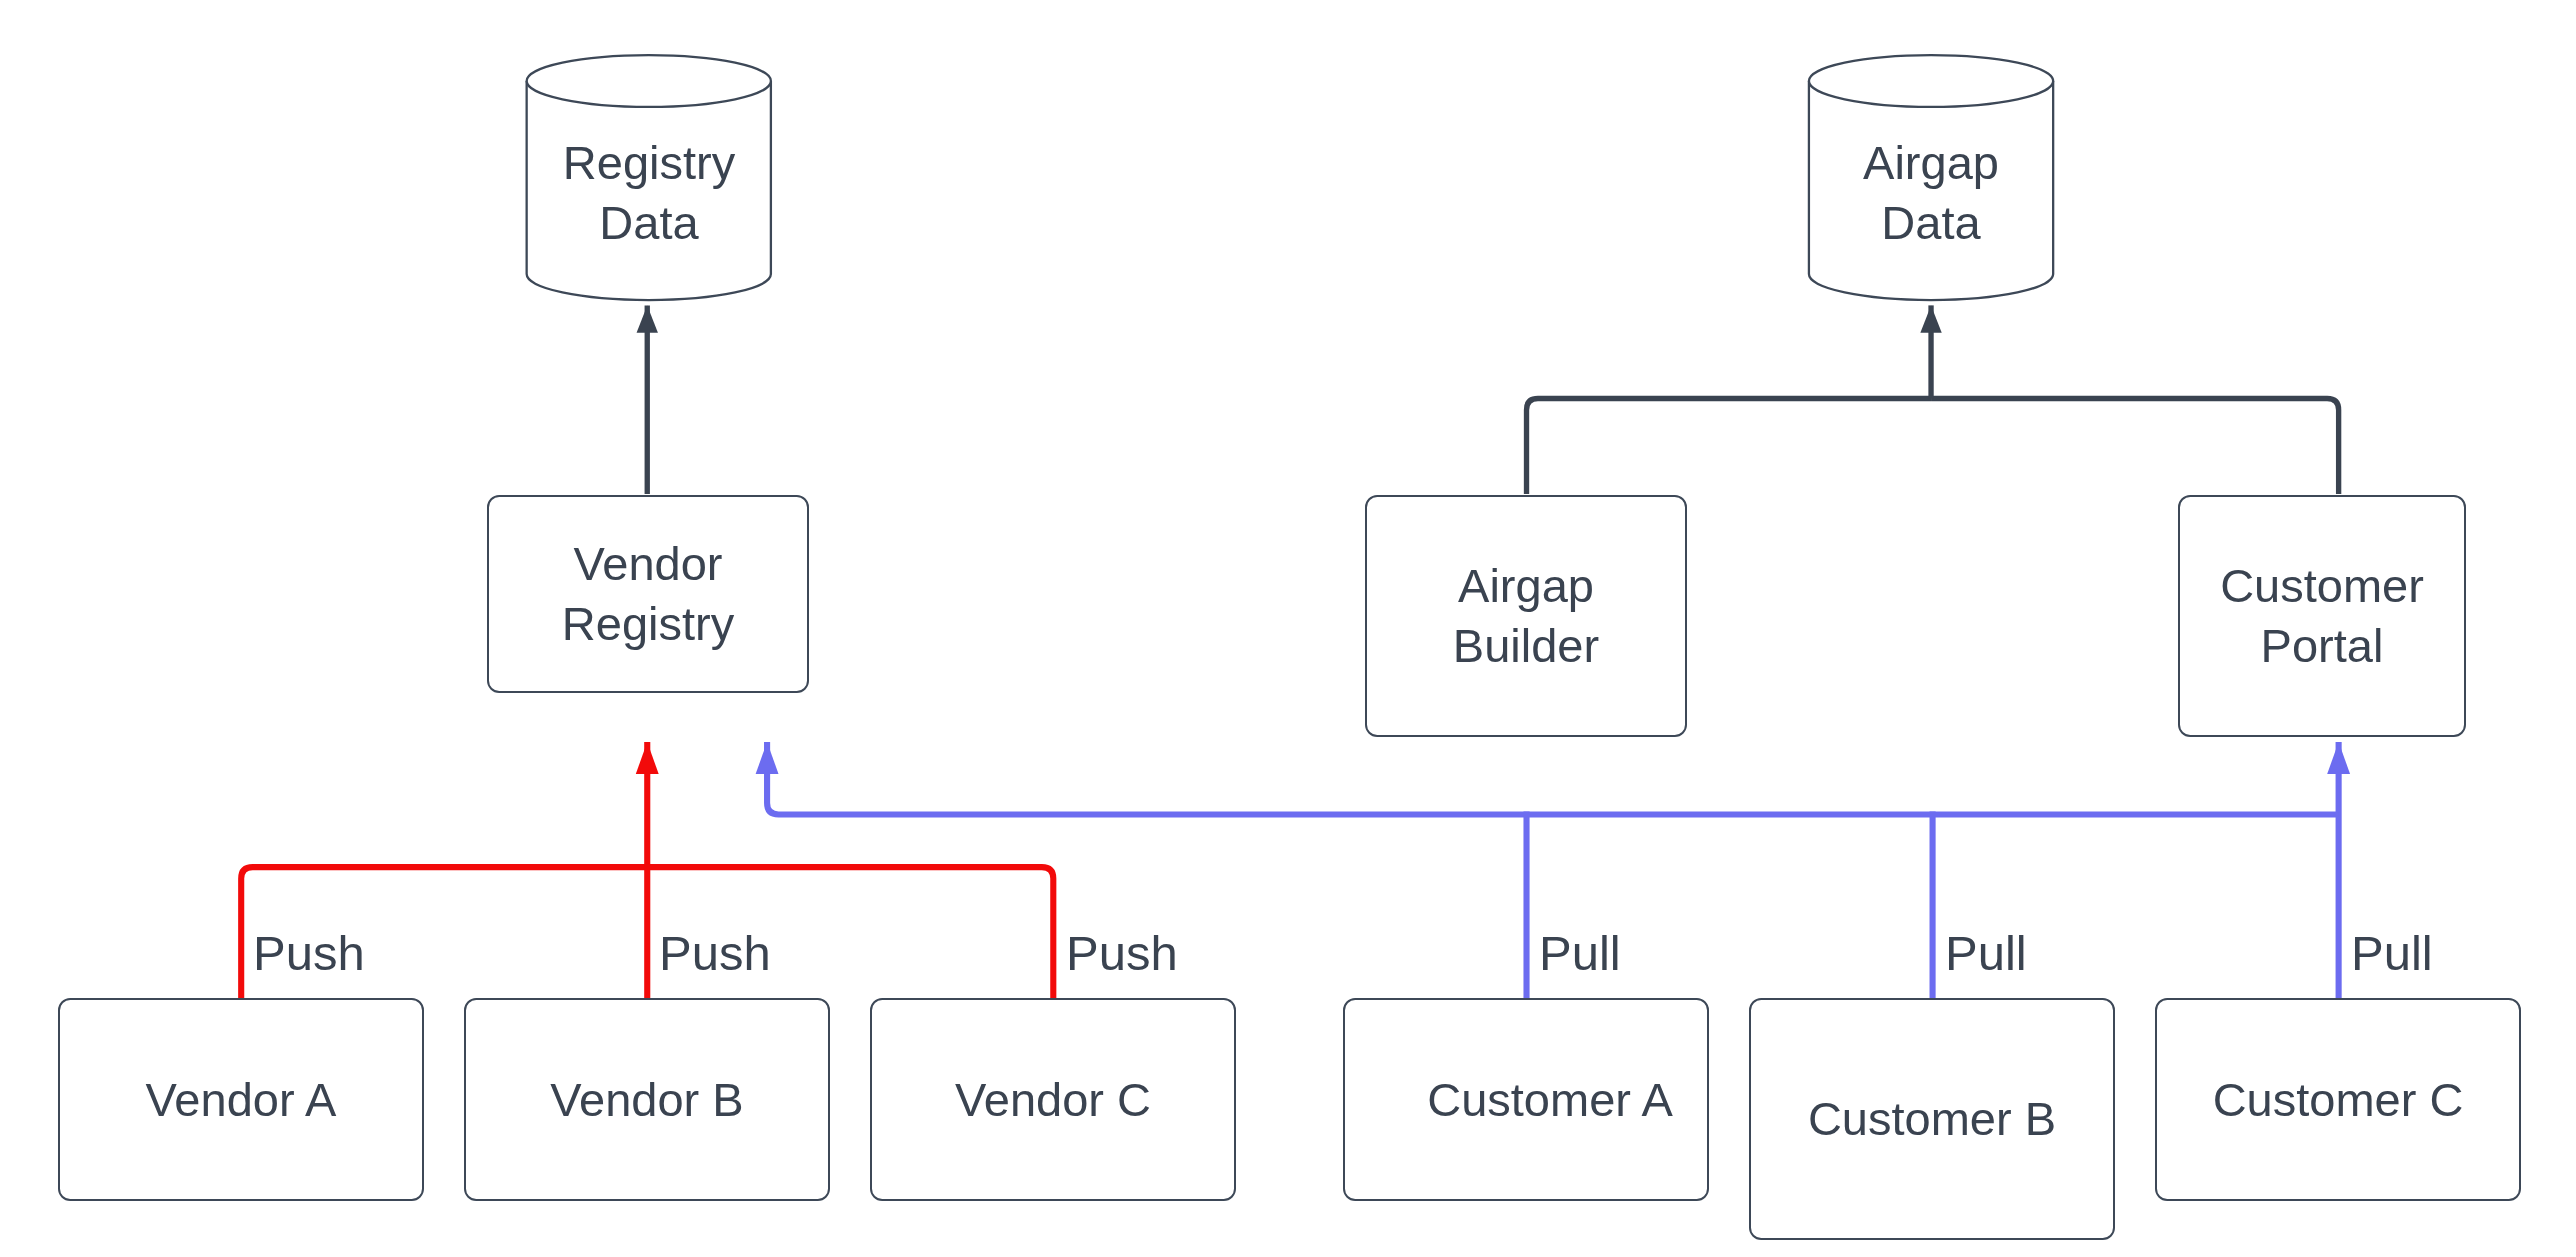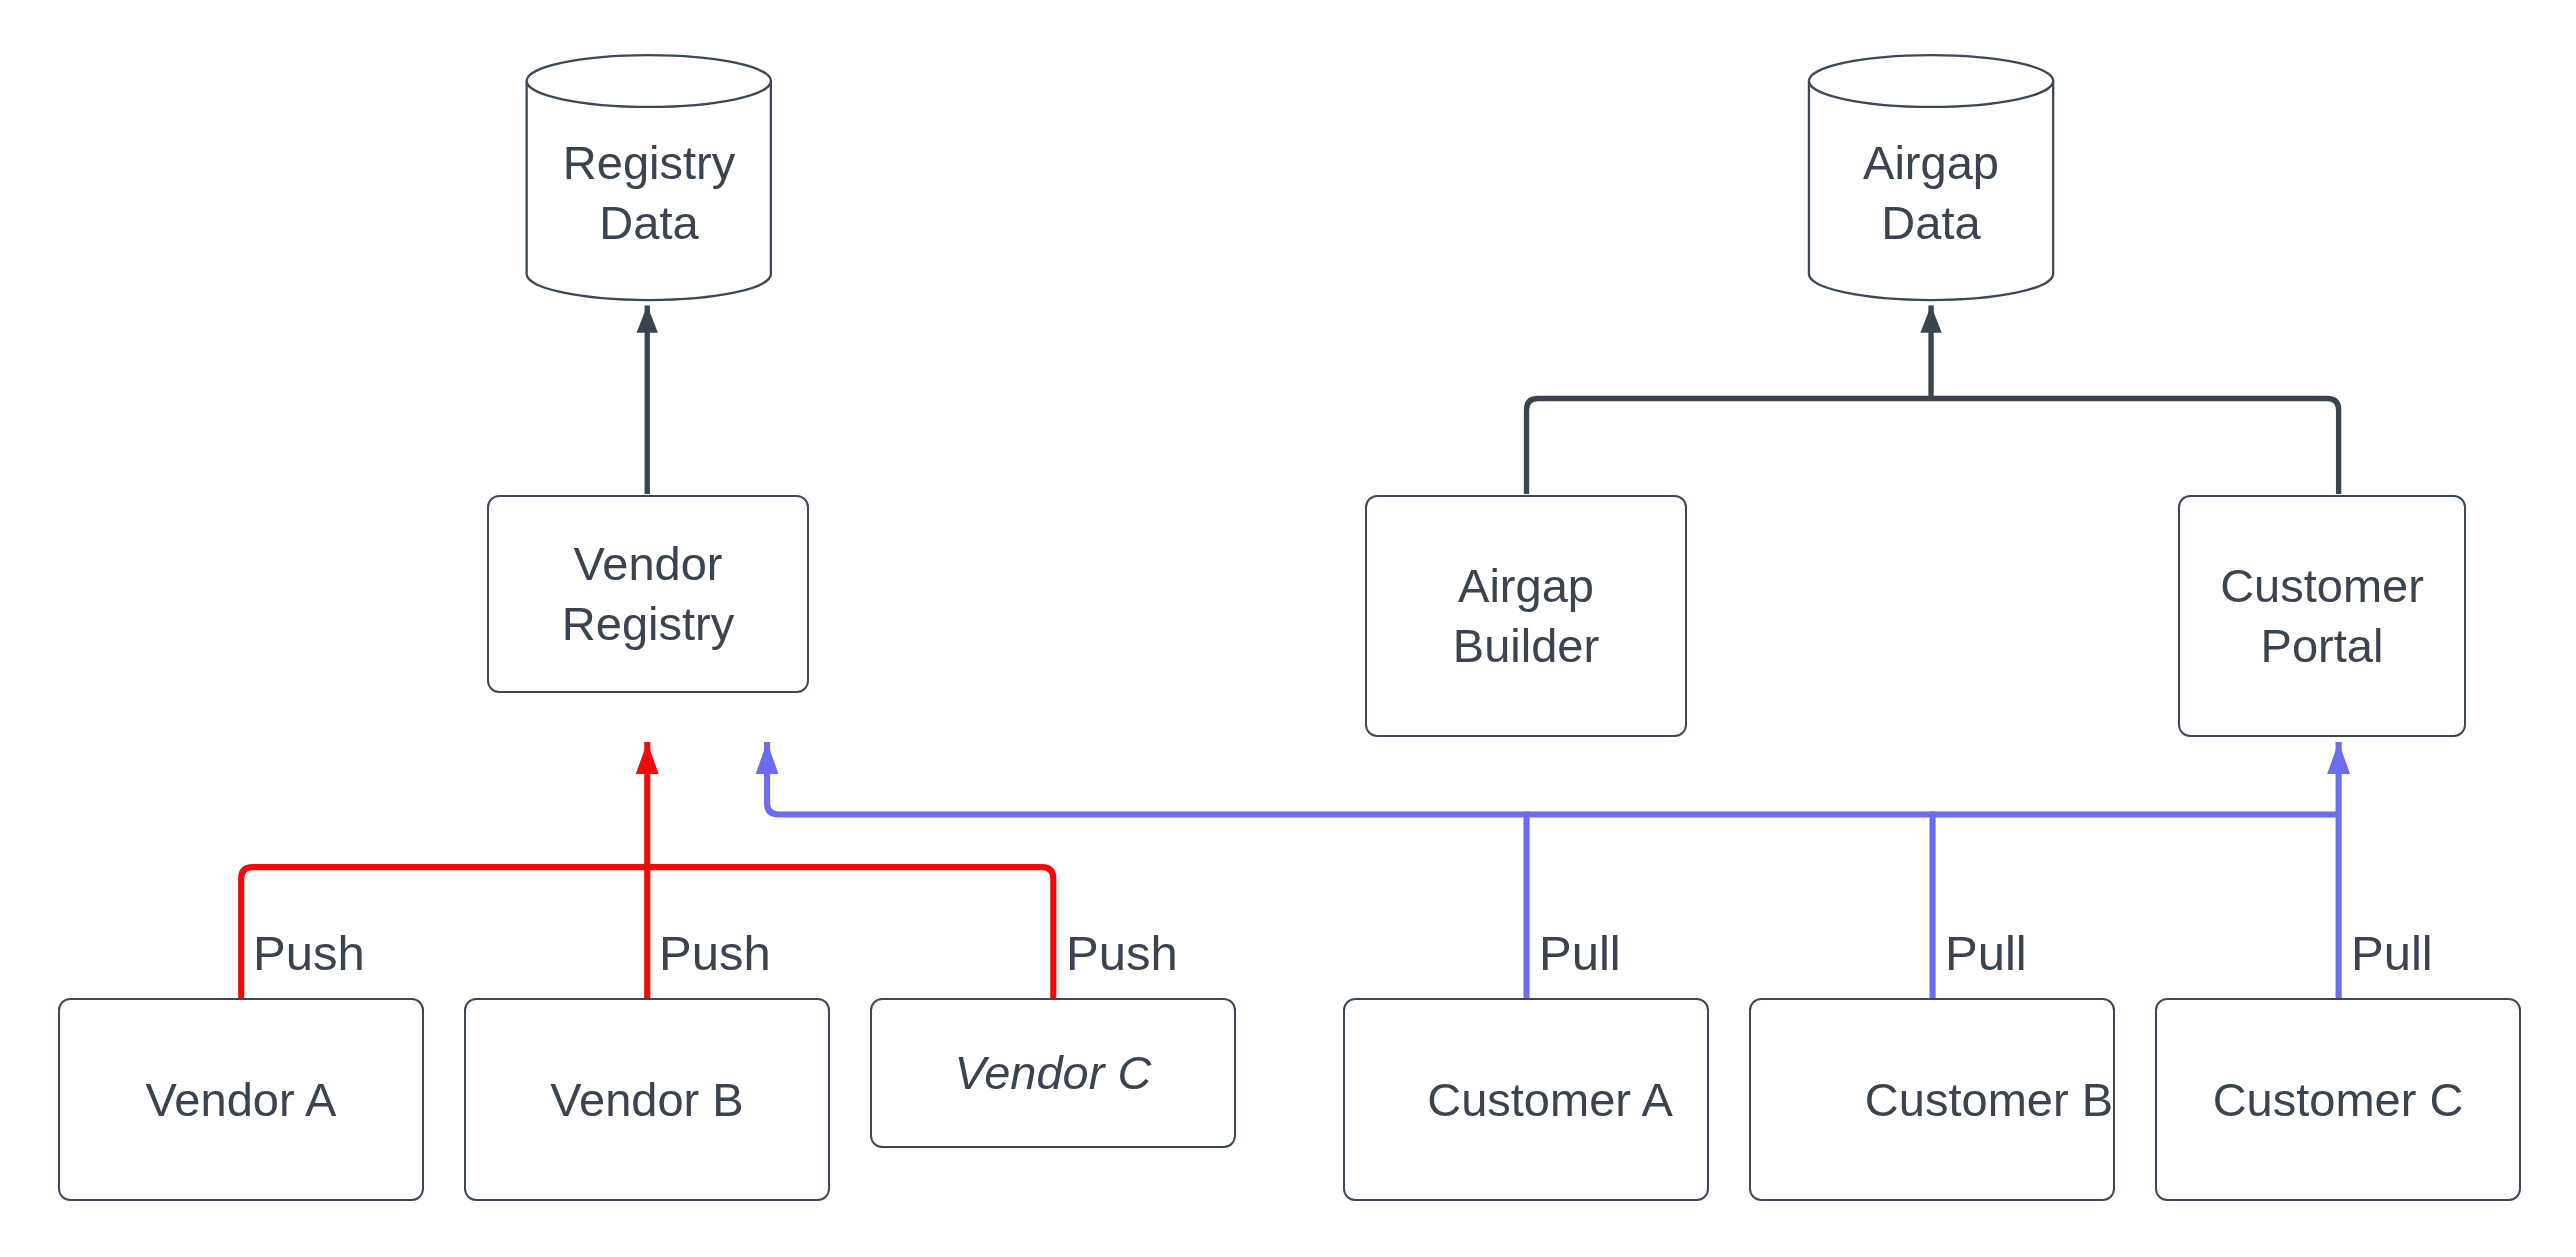--- a/index.html
+++ b/index.html
@@ -90,27 +90,27 @@
     <span class="label">Customer
 Portal</span>
   </div>
 
   <div class="node" style="left:58px;top:998px;width:366px;height:203px;">
     <span class="label">Vendor A</span>
   </div>
   <div class="node" style="left:464px;top:998px;width:366px;height:203px;">
     <span class="label">Vendor B</span>
   </div>
-  <div class="node" style="left:870px;top:998px;width:366px;height:150px;font-style:italic;">
+  <div class="node" style="left:870px;top:998px;width:366px;height:203px;">
     <span class="label">Vendor C</span>
   </div>
   <div class="node" style="left:1343px;top:998px;width:366px;height:203px;padding-left:48px;">
     <span class="label">Customer A</span>
   </div>
-  <div class="node" style="left:1749px;top:998px;width:366px;height:203px;justify-content:flex-end;">
+  <div class="node" style="left:1749px;top:998px;width:366px;height:242px;">
     <span class="label">Customer B</span>
   </div>
   <div class="node" style="left:2155px;top:998px;width:366px;height:203px;">
     <span class="label">Customer C</span>
   </div>
 
   <span class="edge-label" style="left:253px;top:925px;">Push</span>
   <span class="edge-label" style="left:659px;top:925px;">Push</span>
   <span class="edge-label" style="left:1066px;top:925px;">Push</span>
   <span class="edge-label" style="left:1539px;top:925px;">Pull</span>

